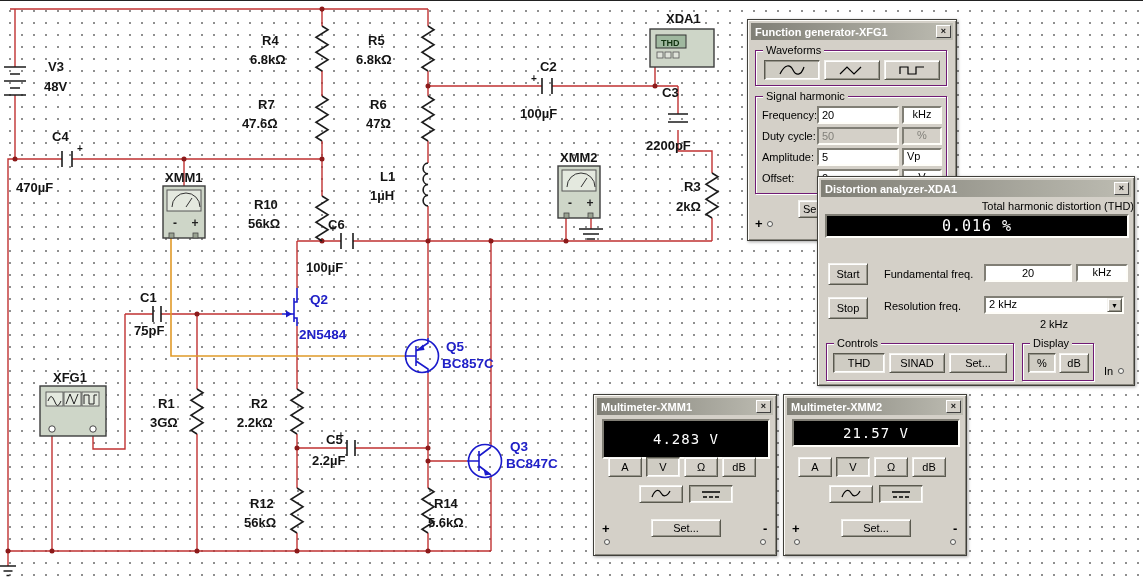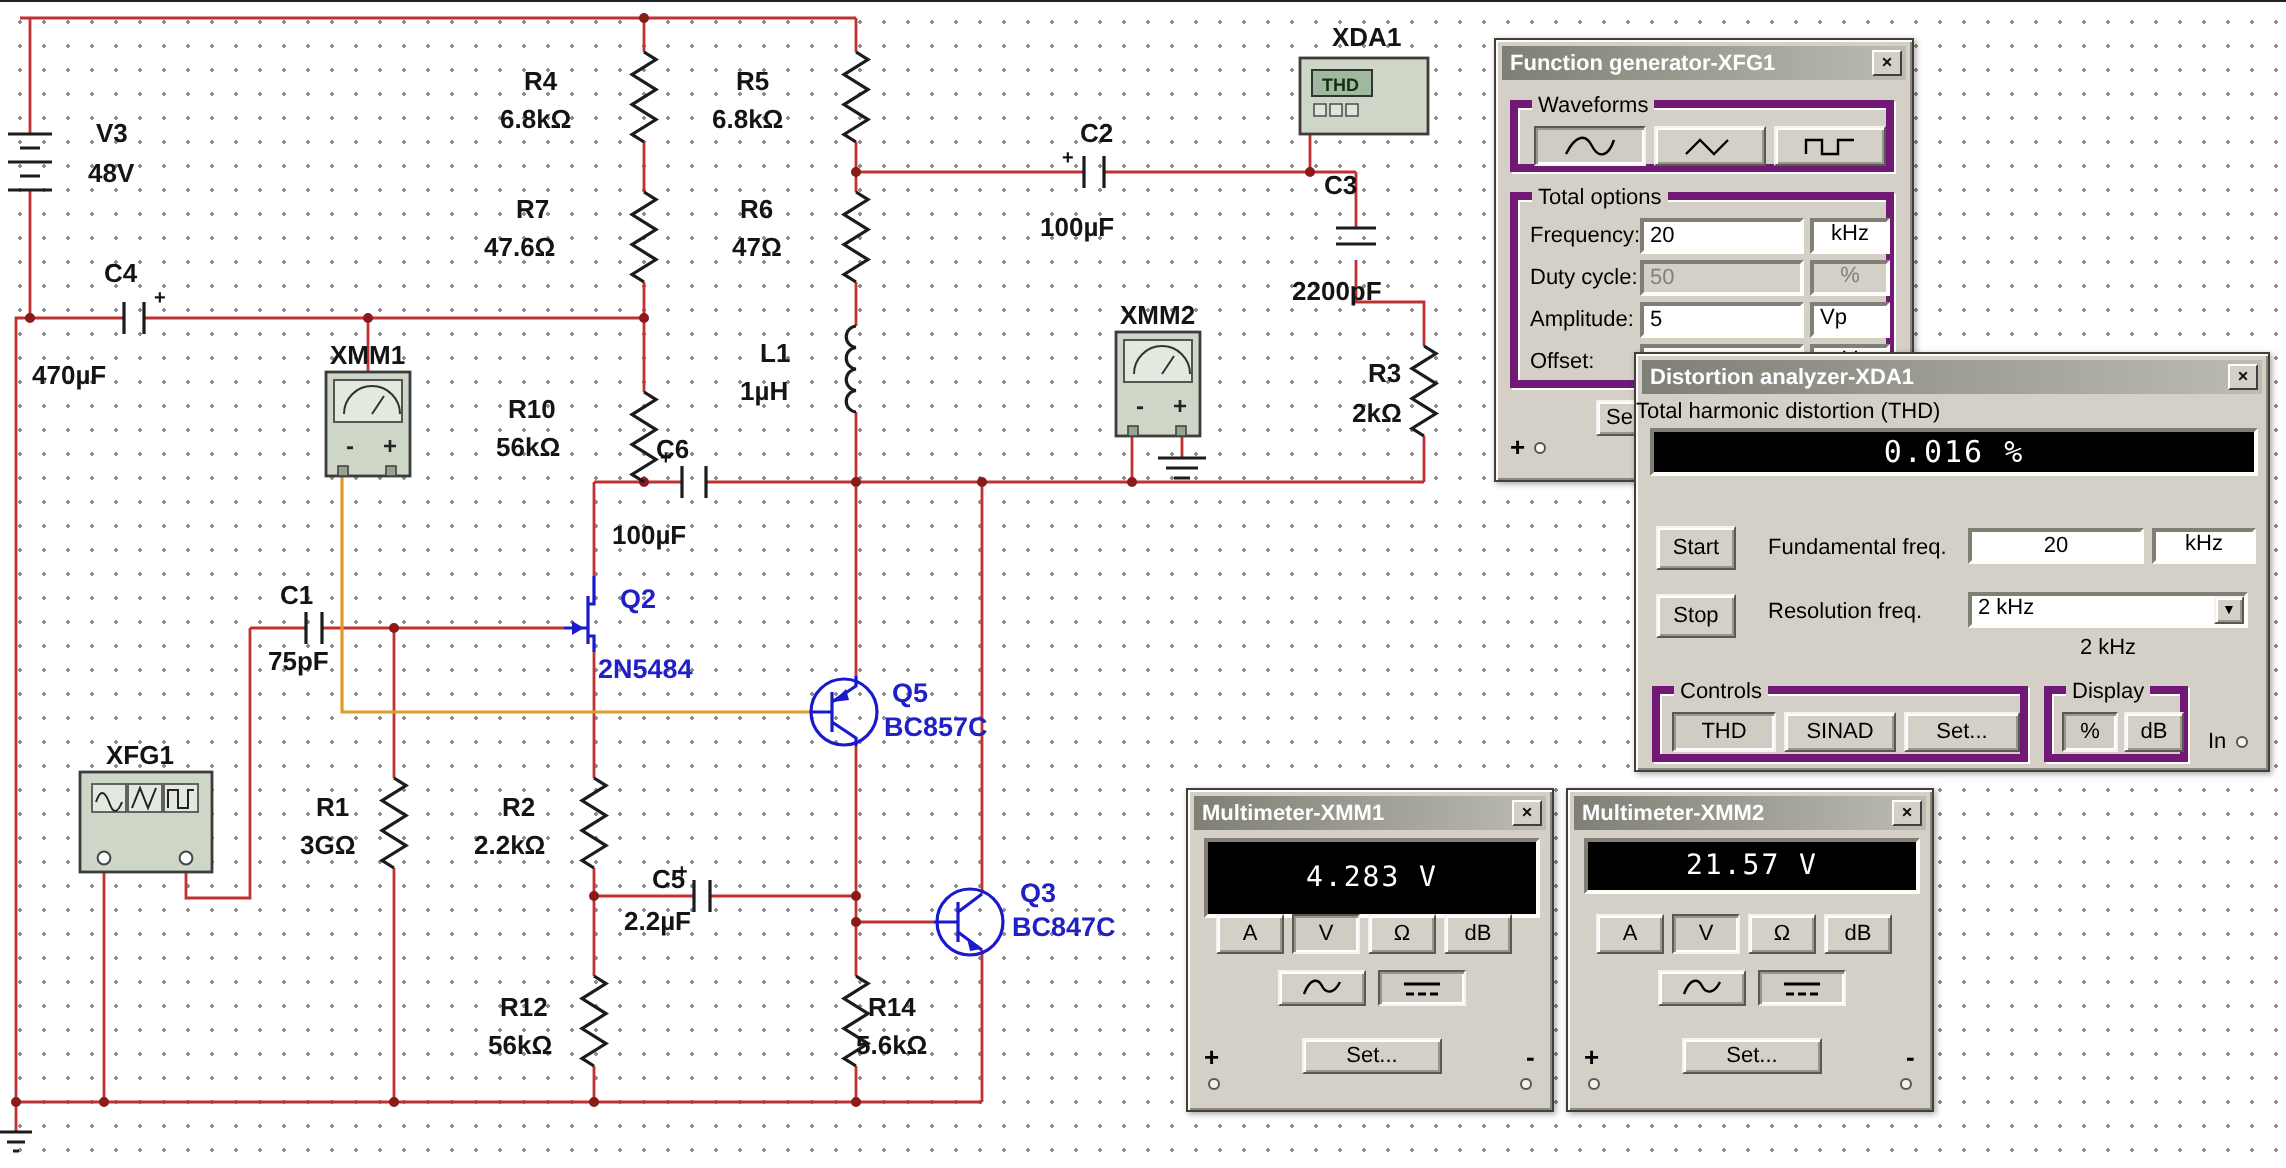--- a/index.html
+++ b/index.html
@@ -15,21 +15,21 @@
   .wire{stroke:#c03232;stroke-width:1.4;fill:none}
   .owire{stroke:#e09a28;stroke-width:1.6;fill:none}
   .win{position:absolute;background:#d4d0c8;border:1px solid #403f3a;
     box-shadow:inset 1px 1px 0 #fdfcf8,inset -1px -1px 0 #8a887f,1px 1px 3px rgba(0,0,0,.35)}
   .tbar{position:absolute;left:3px;top:3px;right:3px;height:17px;
     background:linear-gradient(90deg,#807f76,#bdbcb2);color:#fff;font-weight:bold;font-size:11px;
     display:flex;align-items:center;padding-left:4px;white-space:nowrap;overflow:hidden}
   .xbtn{position:absolute;right:2px;top:2px;width:15px;height:13px;background:#d4d0c8;
     border:1px solid;border-color:#fff #404040 #404040 #fff;font-size:9px;font-weight:bold;
     line-height:11px;text-align:center;color:#111}
-  .grp{position:absolute;border:4px solid #701a75;box-shadow:inset 1px 1px 0 #fff,1px 1px 0 #fff}
+  .grp{position:absolute;border:1px solid #701a75;box-shadow:inset 1px 1px 0 #fff,1px 1px 0 #fff}
   .gl{position:absolute;top:-7px;left:7px;background:#d4d0c8;padding:0 3px;font-size:11px;line-height:13px;white-space:nowrap}
   .btn{position:absolute;background:#d4d0c8;border:1px solid;border-color:#f4f3ef #5a594f #5a594f #f4f3ef;
     box-shadow:inset 1px 1px 0 #fff,inset -1px -1px 0 #98968c;font-size:11px;color:#000;
     display:flex;align-items:center;justify-content:center;white-space:nowrap}
   .btn.on{border-color:#5a594f #f4f3ef #f4f3ef #5a594f;box-shadow:inset 1px 1px 0 #98968c,inset -1px -1px 0 #fff;background:#cfccc3}
   .lcd{position:absolute;background:#000;color:#fff;border:2px solid;border-color:#807e75 #fffef9 #fffef9 #807e75;
     font-family:"DejaVu Sans Mono",monospace;display:flex;align-items:center;justify-content:center;letter-spacing:1px}
   .field{position:absolute;background:#fff;border:2px solid;border-color:#807e75 #fffef9 #fffef9 #807e75;
     font-size:11px;padding:0 3px;font-family:"Liberation Sans",sans-serif;color:#000}
   .field.dis{background:#d4d0c8;color:#82807a}
@@ -257,21 +257,21 @@
             <path d="M3,10 L10,3 L17,10 L24,3" stroke="#000" stroke-width="1.2" fill="none"></path>
           </svg>
     </div>
     <div class="btn" style="left:128px;top:9px;width:56px;height:20px">
       <svg width="30" height="12">
             <path d="M3,10 V3 H11 V10 H19 V3 H27" stroke="#000" stroke-width="1.2" fill="none"></path>
           </svg>
     </div>
   </div>
   <div class="grp" style="left:7px;top:76px;width:192px;height:98px">
-    <span class="gl">Total options</span>
+    <span class="gl">Signal harmonic</span>
     <span class="lab" style="left:6px;top:12px">Frequency:</span>
     <input class="field" style="left: 61px; top: 9px; width: 82px; height: 18px;" value="20">
     <div class="field" style="left:146px;top:9px;width:40px;height:18px;text-align:center">kHz</div>
     <span class="lab" style="left:6px;top:33px">Duty cycle:</span>
     <input class="field dis" style="left: 61px; top: 30px; width: 82px; height: 18px;" value="50">
     <div class="field dis" style="left:146px;top:30px;width:40px;height:18px;text-align:center">%</div>
     <span class="lab" style="left:6px;top:54px">Amplitude:</span>
     <input class="field" style="left: 61px; top: 51px; width: 82px; height: 18px;" value="5">
     <div class="field" style="left:146px;top:51px;width:40px;height:18px;text-align:left">Vp</div>
     <span class="lab" style="left:6px;top:75px">Offset:</span>
@@ -281,21 +281,21 @@
   <div class="btn" style="left:50px;top:180px;width:110px;height:18px;justify-content:flex-start;padding-left:4px">Se</div>
   <span class="lab" style="left:7px;top:196px;font-size:13px;font-weight:bold">+</span>
   <div class="term" style="left:19px;top:201px;width:6px;height:6px"></div>
 </div>
 
 <div class="win" style="left:817px;top:175px;width:318px;height:210px;z-index:6">
   <div class="tbar">
     <span>Distortion analyzer-XDA1</span>
     <div class="xbtn">×</div>
   </div>
-  <div class="lab" style="left:0;top:23px;width:100%;text-align:left">Total harmonic distortion (THD)</div>
+  <div class="lab" style="left:0;top:23px;width:100%;text-align:right">Total harmonic distortion (THD)</div>
   <div class="lcd" style="left:7px;top:37px;width:304px;height:24px;font-size:15px">0.016 %</div>
   <div class="btn" style="left:10px;top:86px;width:40px;height:22px">Start</div>
   <div class="btn" style="left:10px;top:120px;width:40px;height:22px">Stop</div>
   <span class="lab" style="left:66px;top:91px">Fundamental freq.</span>
   <input class="field" style="left: 166px; top: 87px; width: 88px; height: 18px; text-align: center;" value="20">
   <div class="field" style="left:258px;top:87px;width:52px;height:18px;text-align:center">kHz</div>
   <span class="lab" style="left:66px;top:123px">Resolution freq.</span>
   <div class="field" style="left:166px;top:119px;width:140px;height:18px;padding-right:17px">
     <span>2 kHz</span>
     <div class="btn" style="right:0;top:0;width:15px;height:14px;font-size:7px">▼</div>

